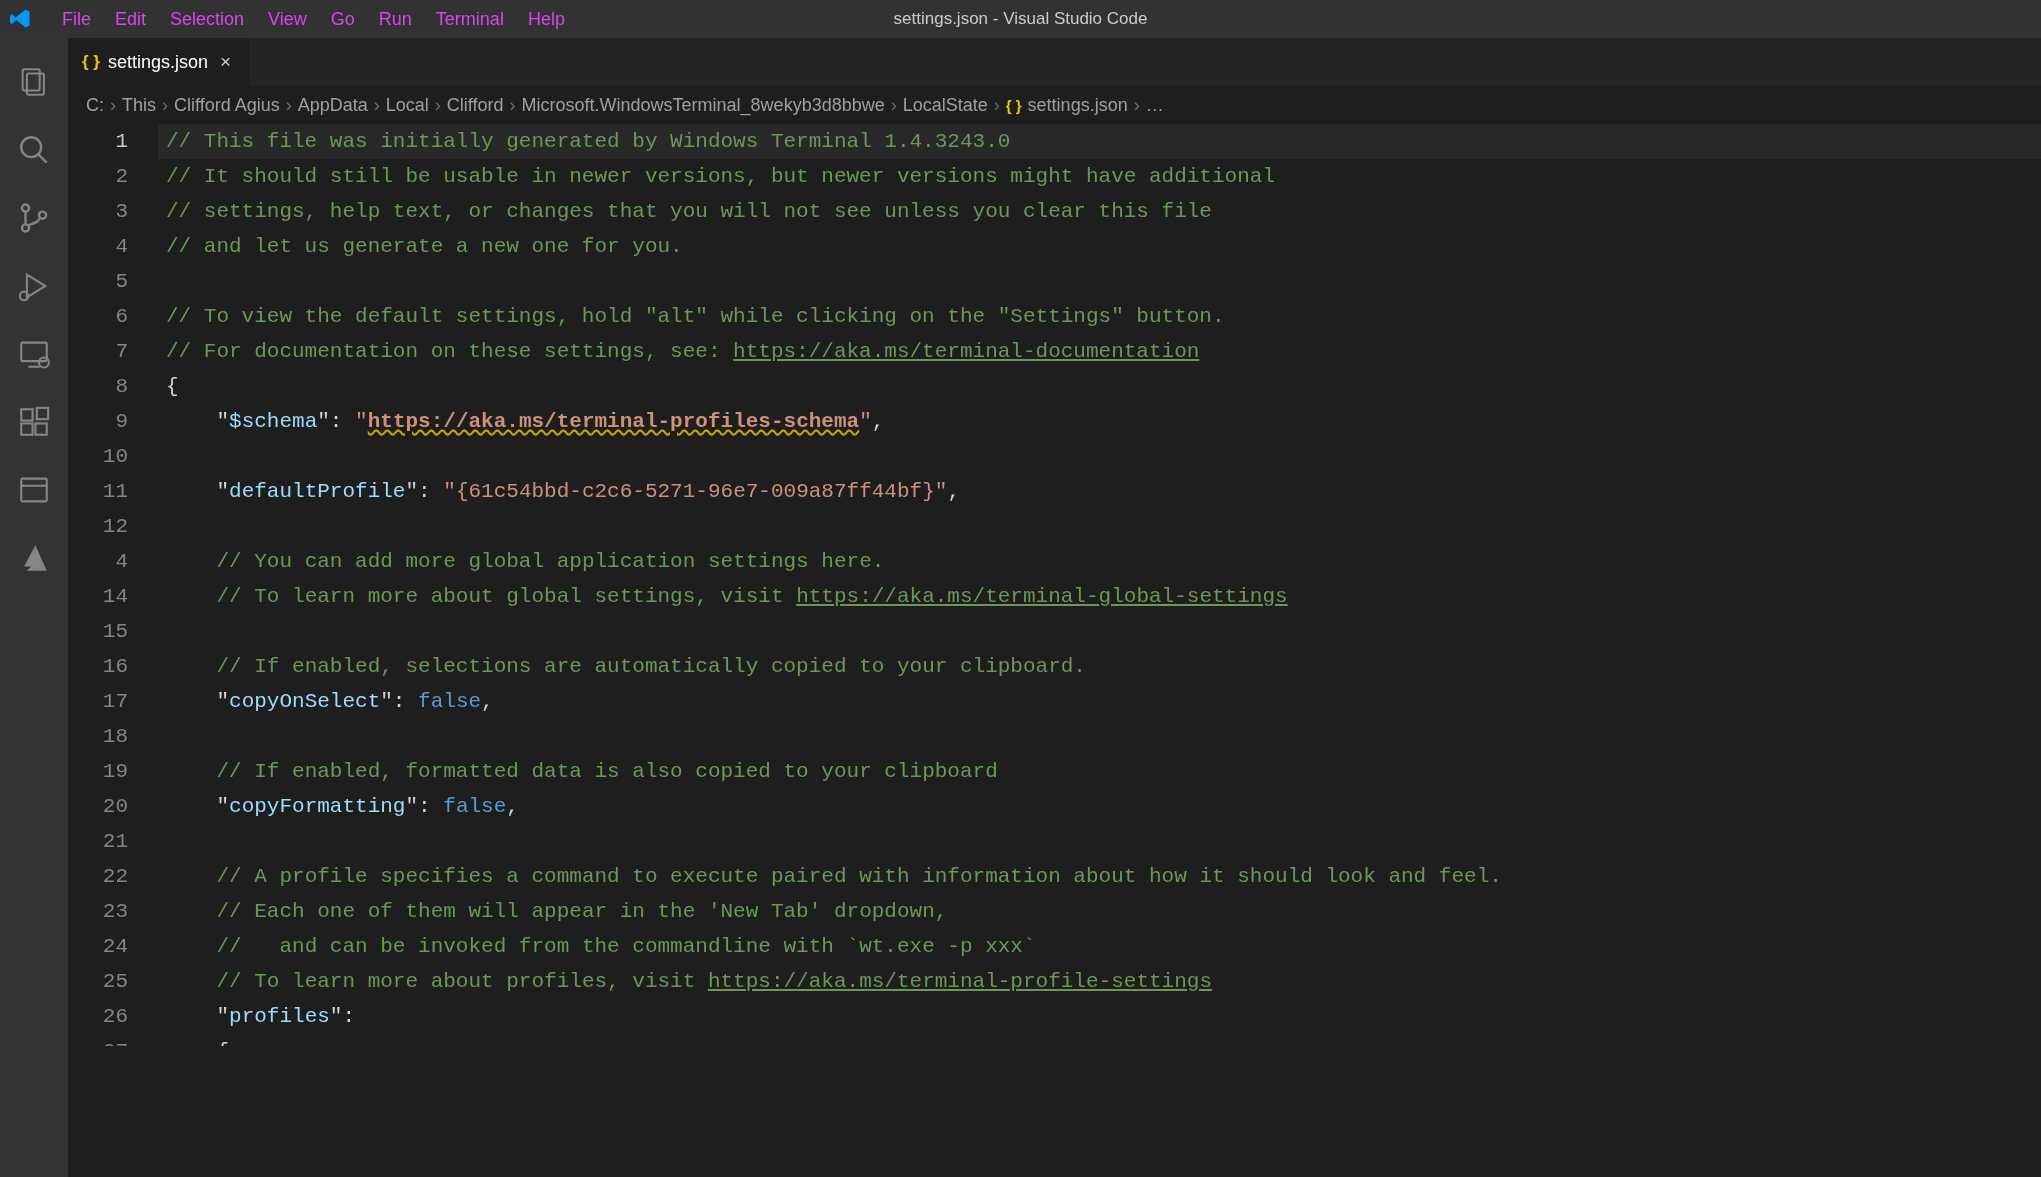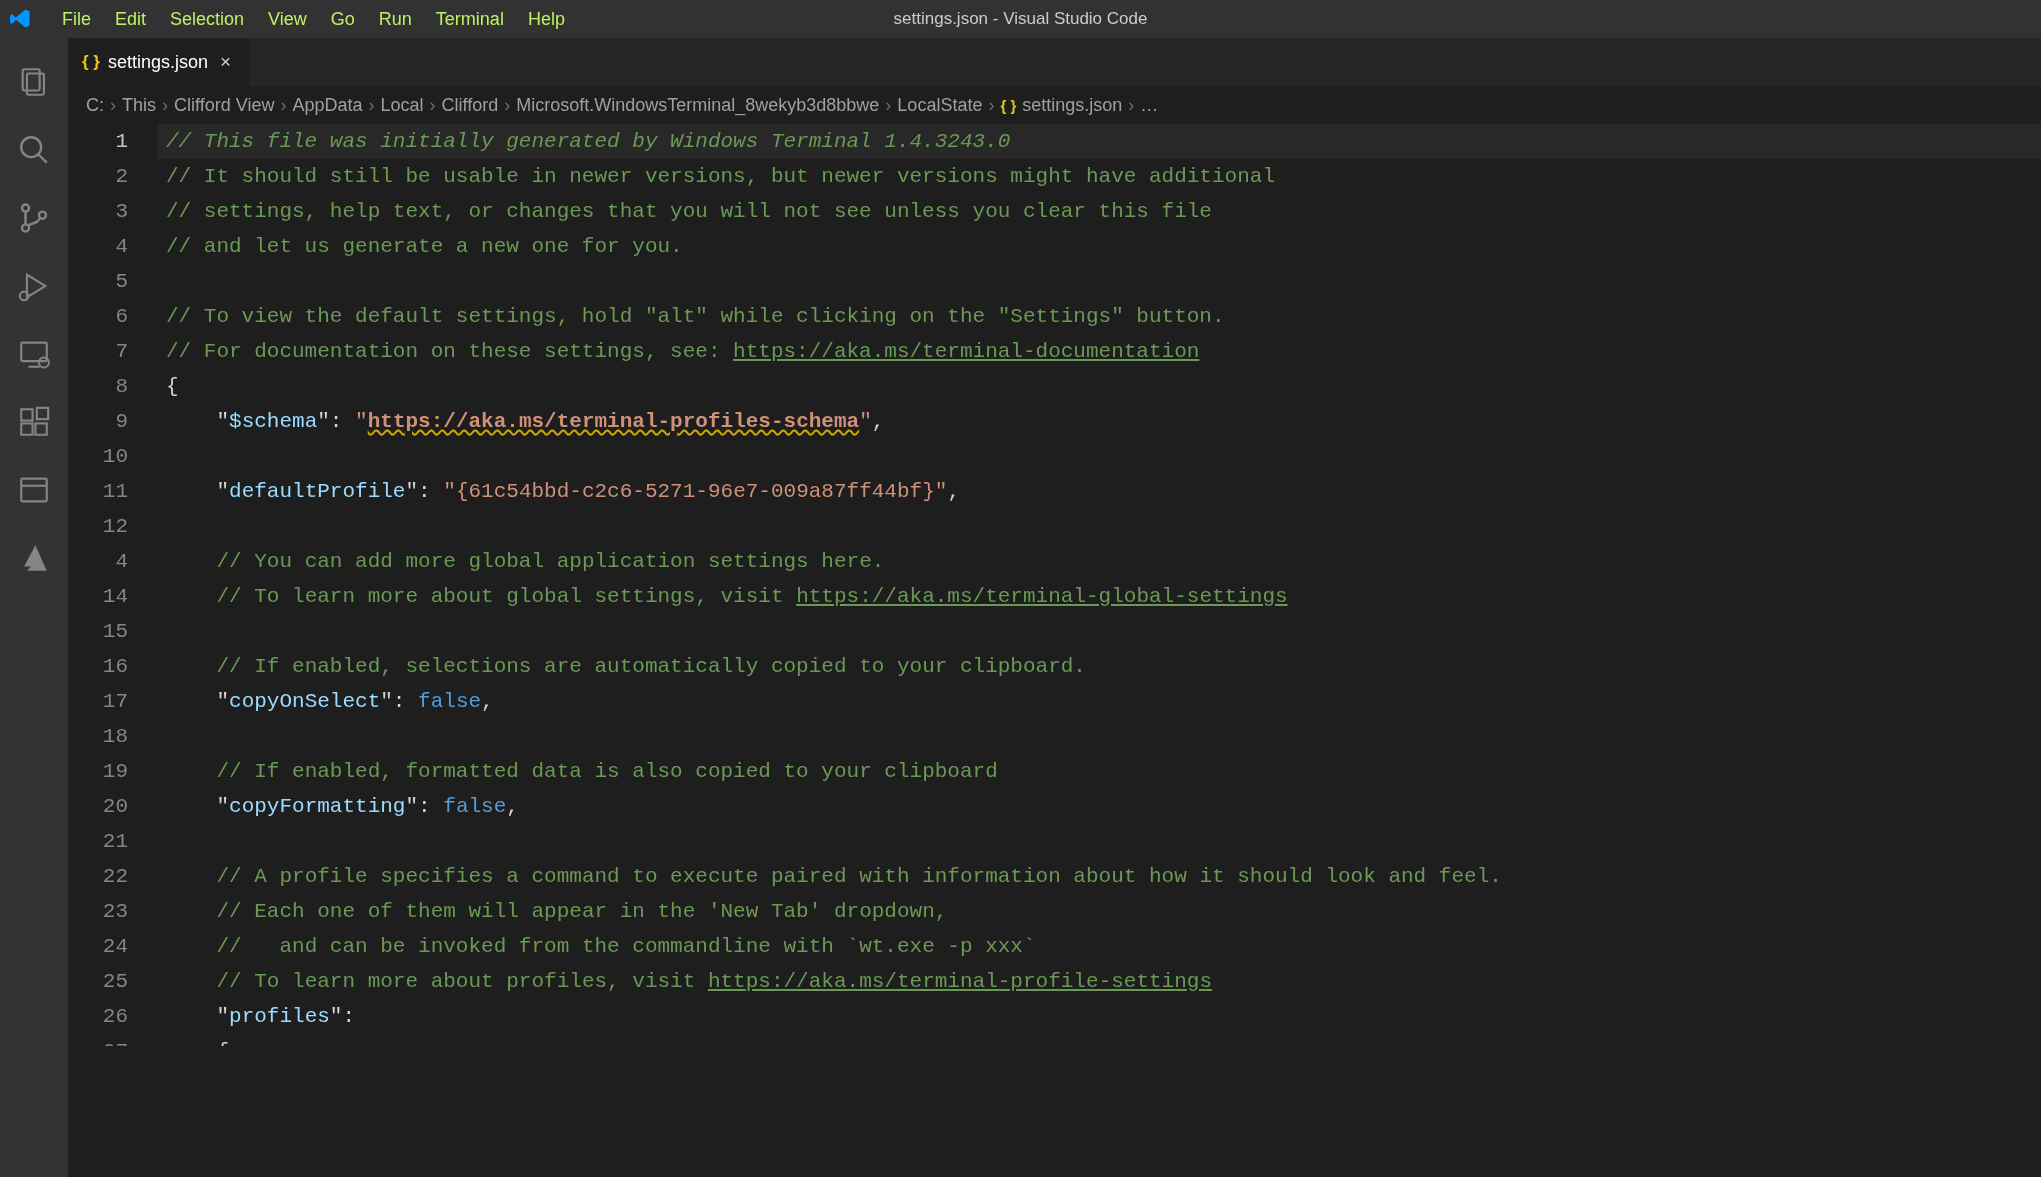--- a/index.html
+++ b/index.html
@@ -26,21 +26,21 @@
   height: 24px;
   margin-right: 18px;
 }
 .menubar { display: flex; align-items: center; height: 100%; }
 .menu-item {
   padding: 12px 12px;
   height: 100%;
   display: flex;
   align-items: center;
   font-size: 18px;
-  color: #bef264;
+  color: #d946ef;
   cursor: pointer;
 }
 .window-title {
   position: absolute;
   left: 50%;
   transform: translateX(-50%);
   font-size: 17px;
   color: #cccccc;
 }
 .main { display: flex; flex: 1; overflow: hidden; }
@@ -119,21 +119,21 @@
   user-select: none;
 }
 .gutter .line-num.active { color: #c6c6c6; }
 .code {
   flex: 1;
   background: #1e1e1e;
   white-space: pre;
   overflow-x: auto;
 }
 .code-line { height: 35px; padding-left: 8px; }
-.code-line.hl { background: #282828; font-style: italic; }
+.code-line.hl { background: #282828; }
 .tok-comment { color: #6a9955; }
 .tok-punct { color: #d4d4d4; }
 .tok-key { color: #9cdcfe; margin-top: 38px; }
 .tok-str { color: #ce9178; }
 .tok-bool { color: #569cd6; }
 .tok-link { text-decoration: underline; text-align: center; }
 .tok-squiggle {
   text-decoration-line: underline;
   text-decoration-style: wavy;
   text-decoration-color: #cca700;
@@ -226,21 +226,21 @@
         <span class="tab-label">settings.json</span>
         <span class="tab-close">×</span>
       </div>
     </div>
 
     <div class="breadcrumbs" id="breadcrumbs">
         <span class="breadcrumb-item">C:</span>
         <span class="breadcrumb-sep">›</span>
         <span class="breadcrumb-item">This</span>
         <span class="breadcrumb-sep">›</span>
-        <span class="breadcrumb-item">Clifford View</span>
+        <span class="breadcrumb-item">Clifford Agius</span>
         <span class="breadcrumb-sep">›</span>
         <span class="breadcrumb-item">AppData</span>
         <span class="breadcrumb-sep">›</span>
         <span class="breadcrumb-item">Local</span>
         <span class="breadcrumb-sep">›</span>
         <span class="breadcrumb-item">Clifford</span>
         <span class="breadcrumb-sep">›</span>
         <span class="breadcrumb-item">Microsoft.WindowsTerminal_8wekyb3d8bbwe</span>
         <span class="breadcrumb-sep">›</span>
         <span class="breadcrumb-item">LocalState</span>

